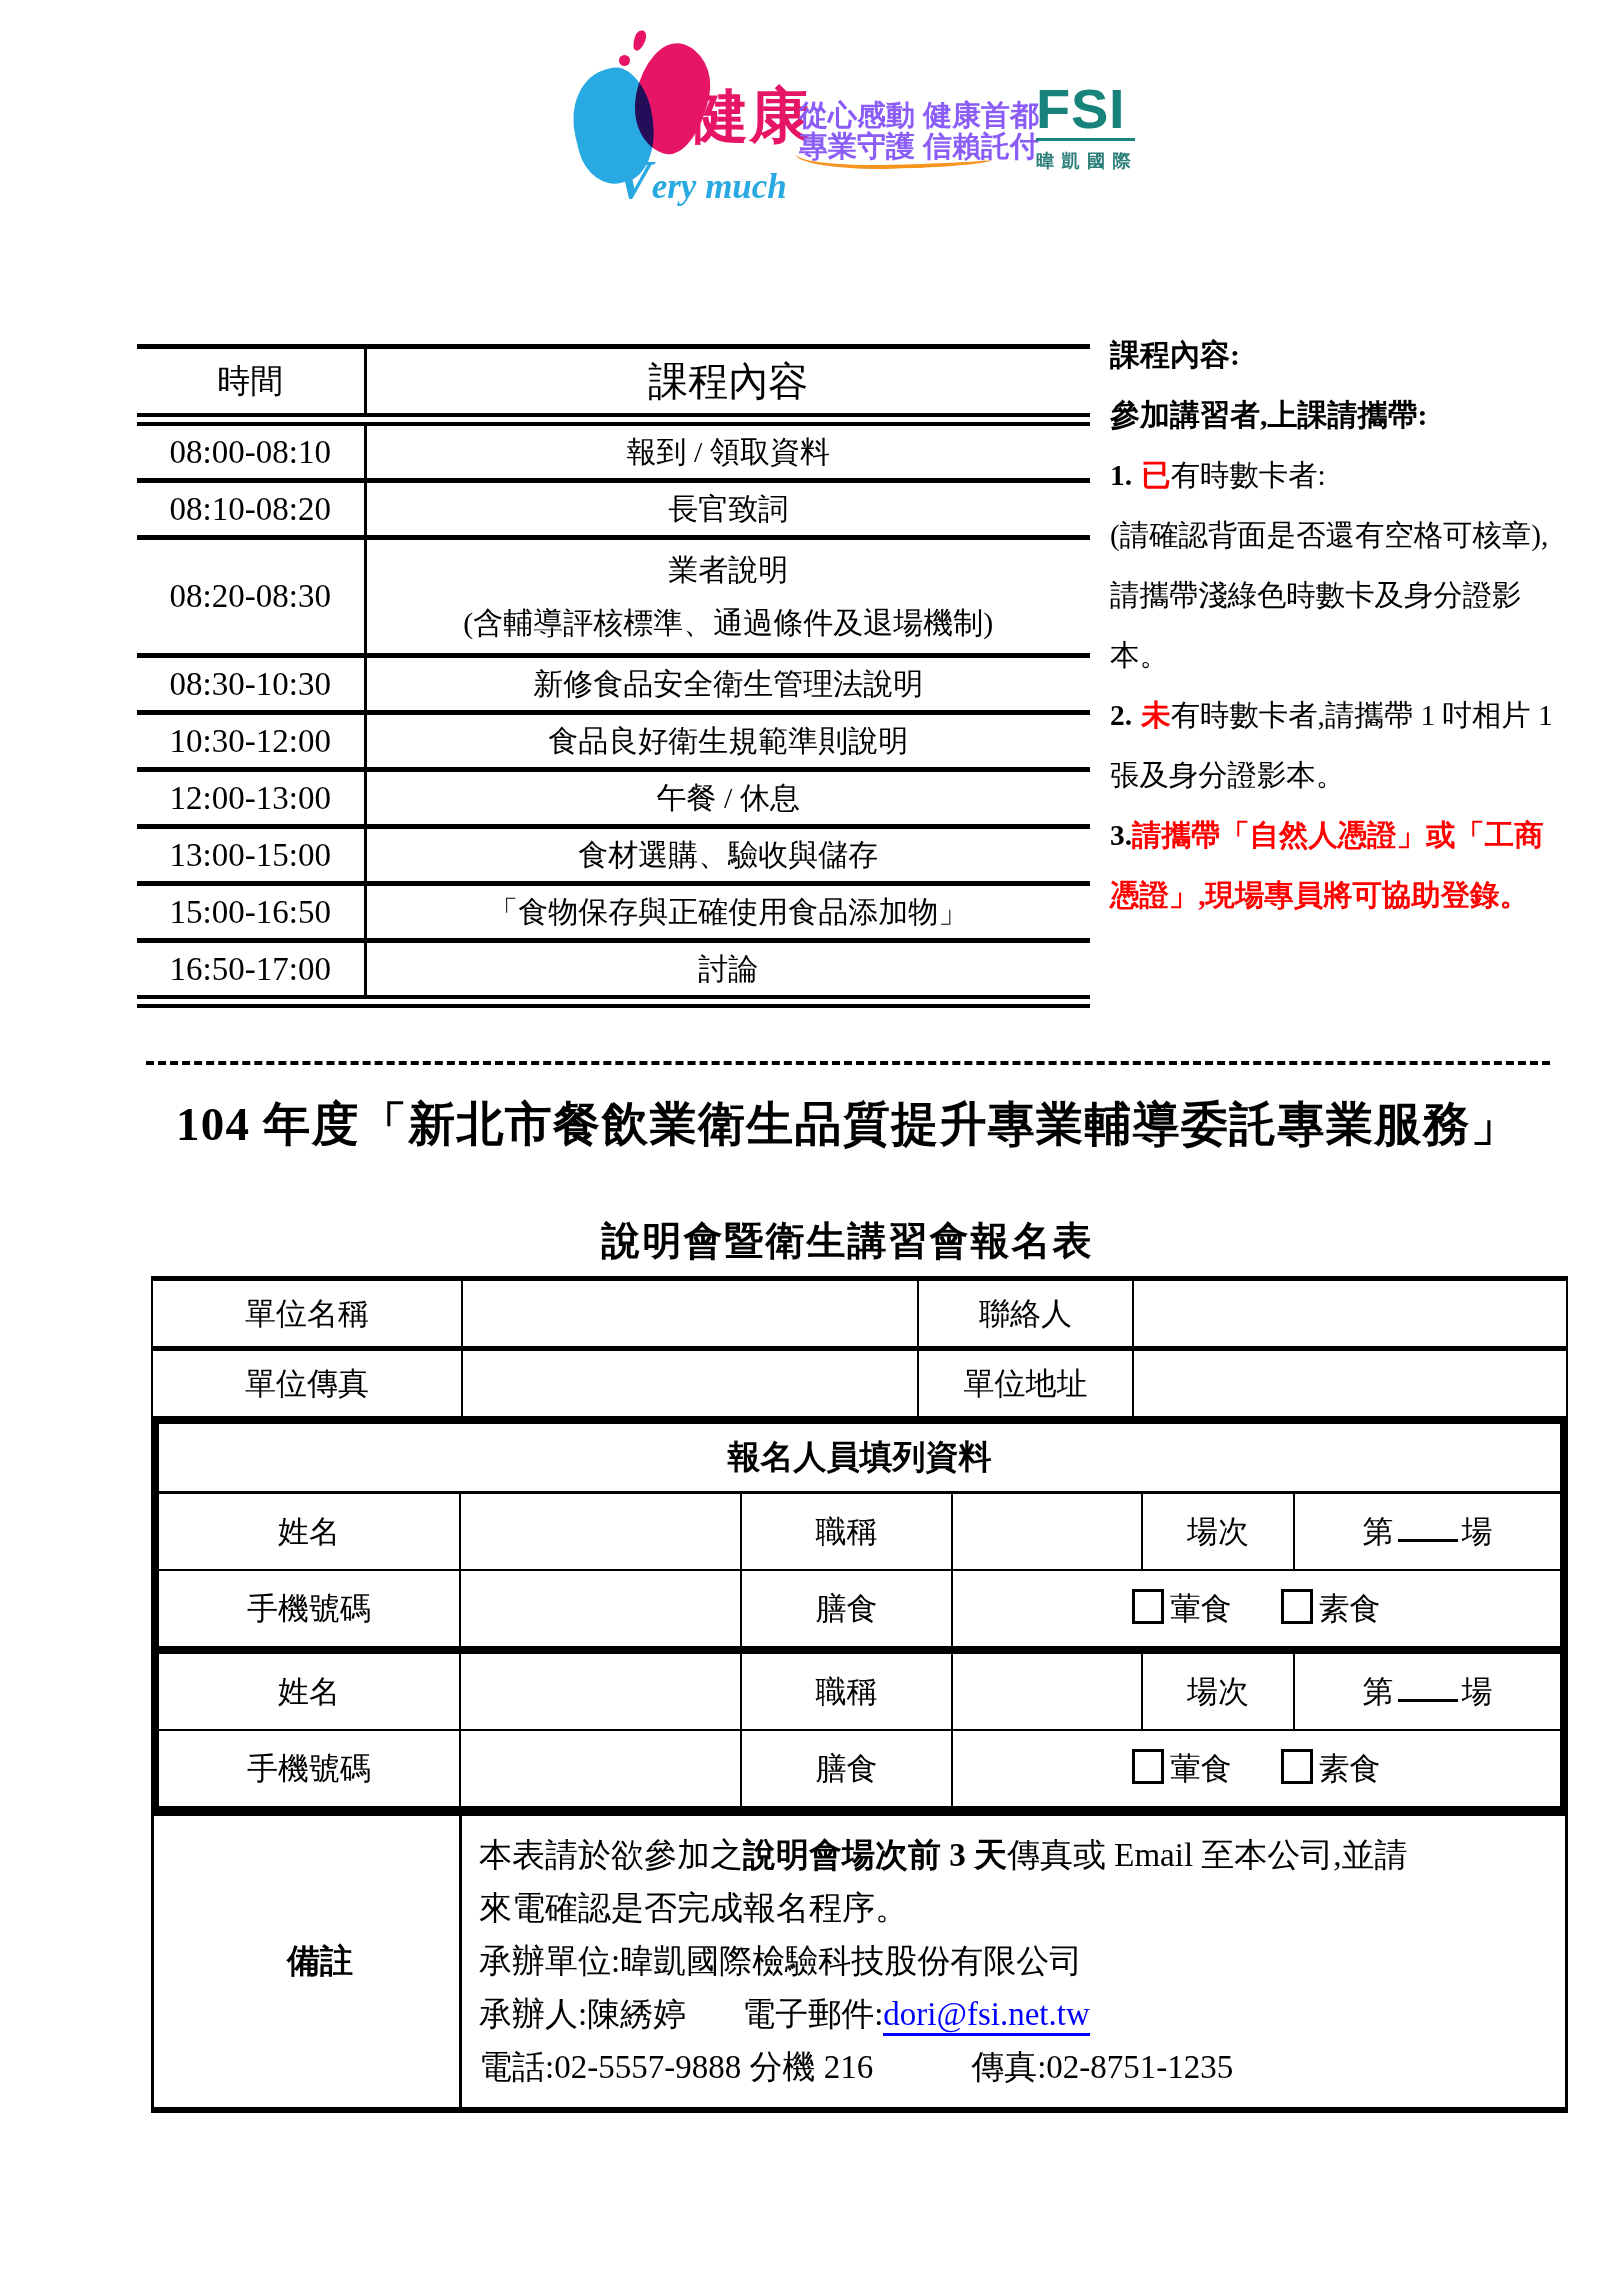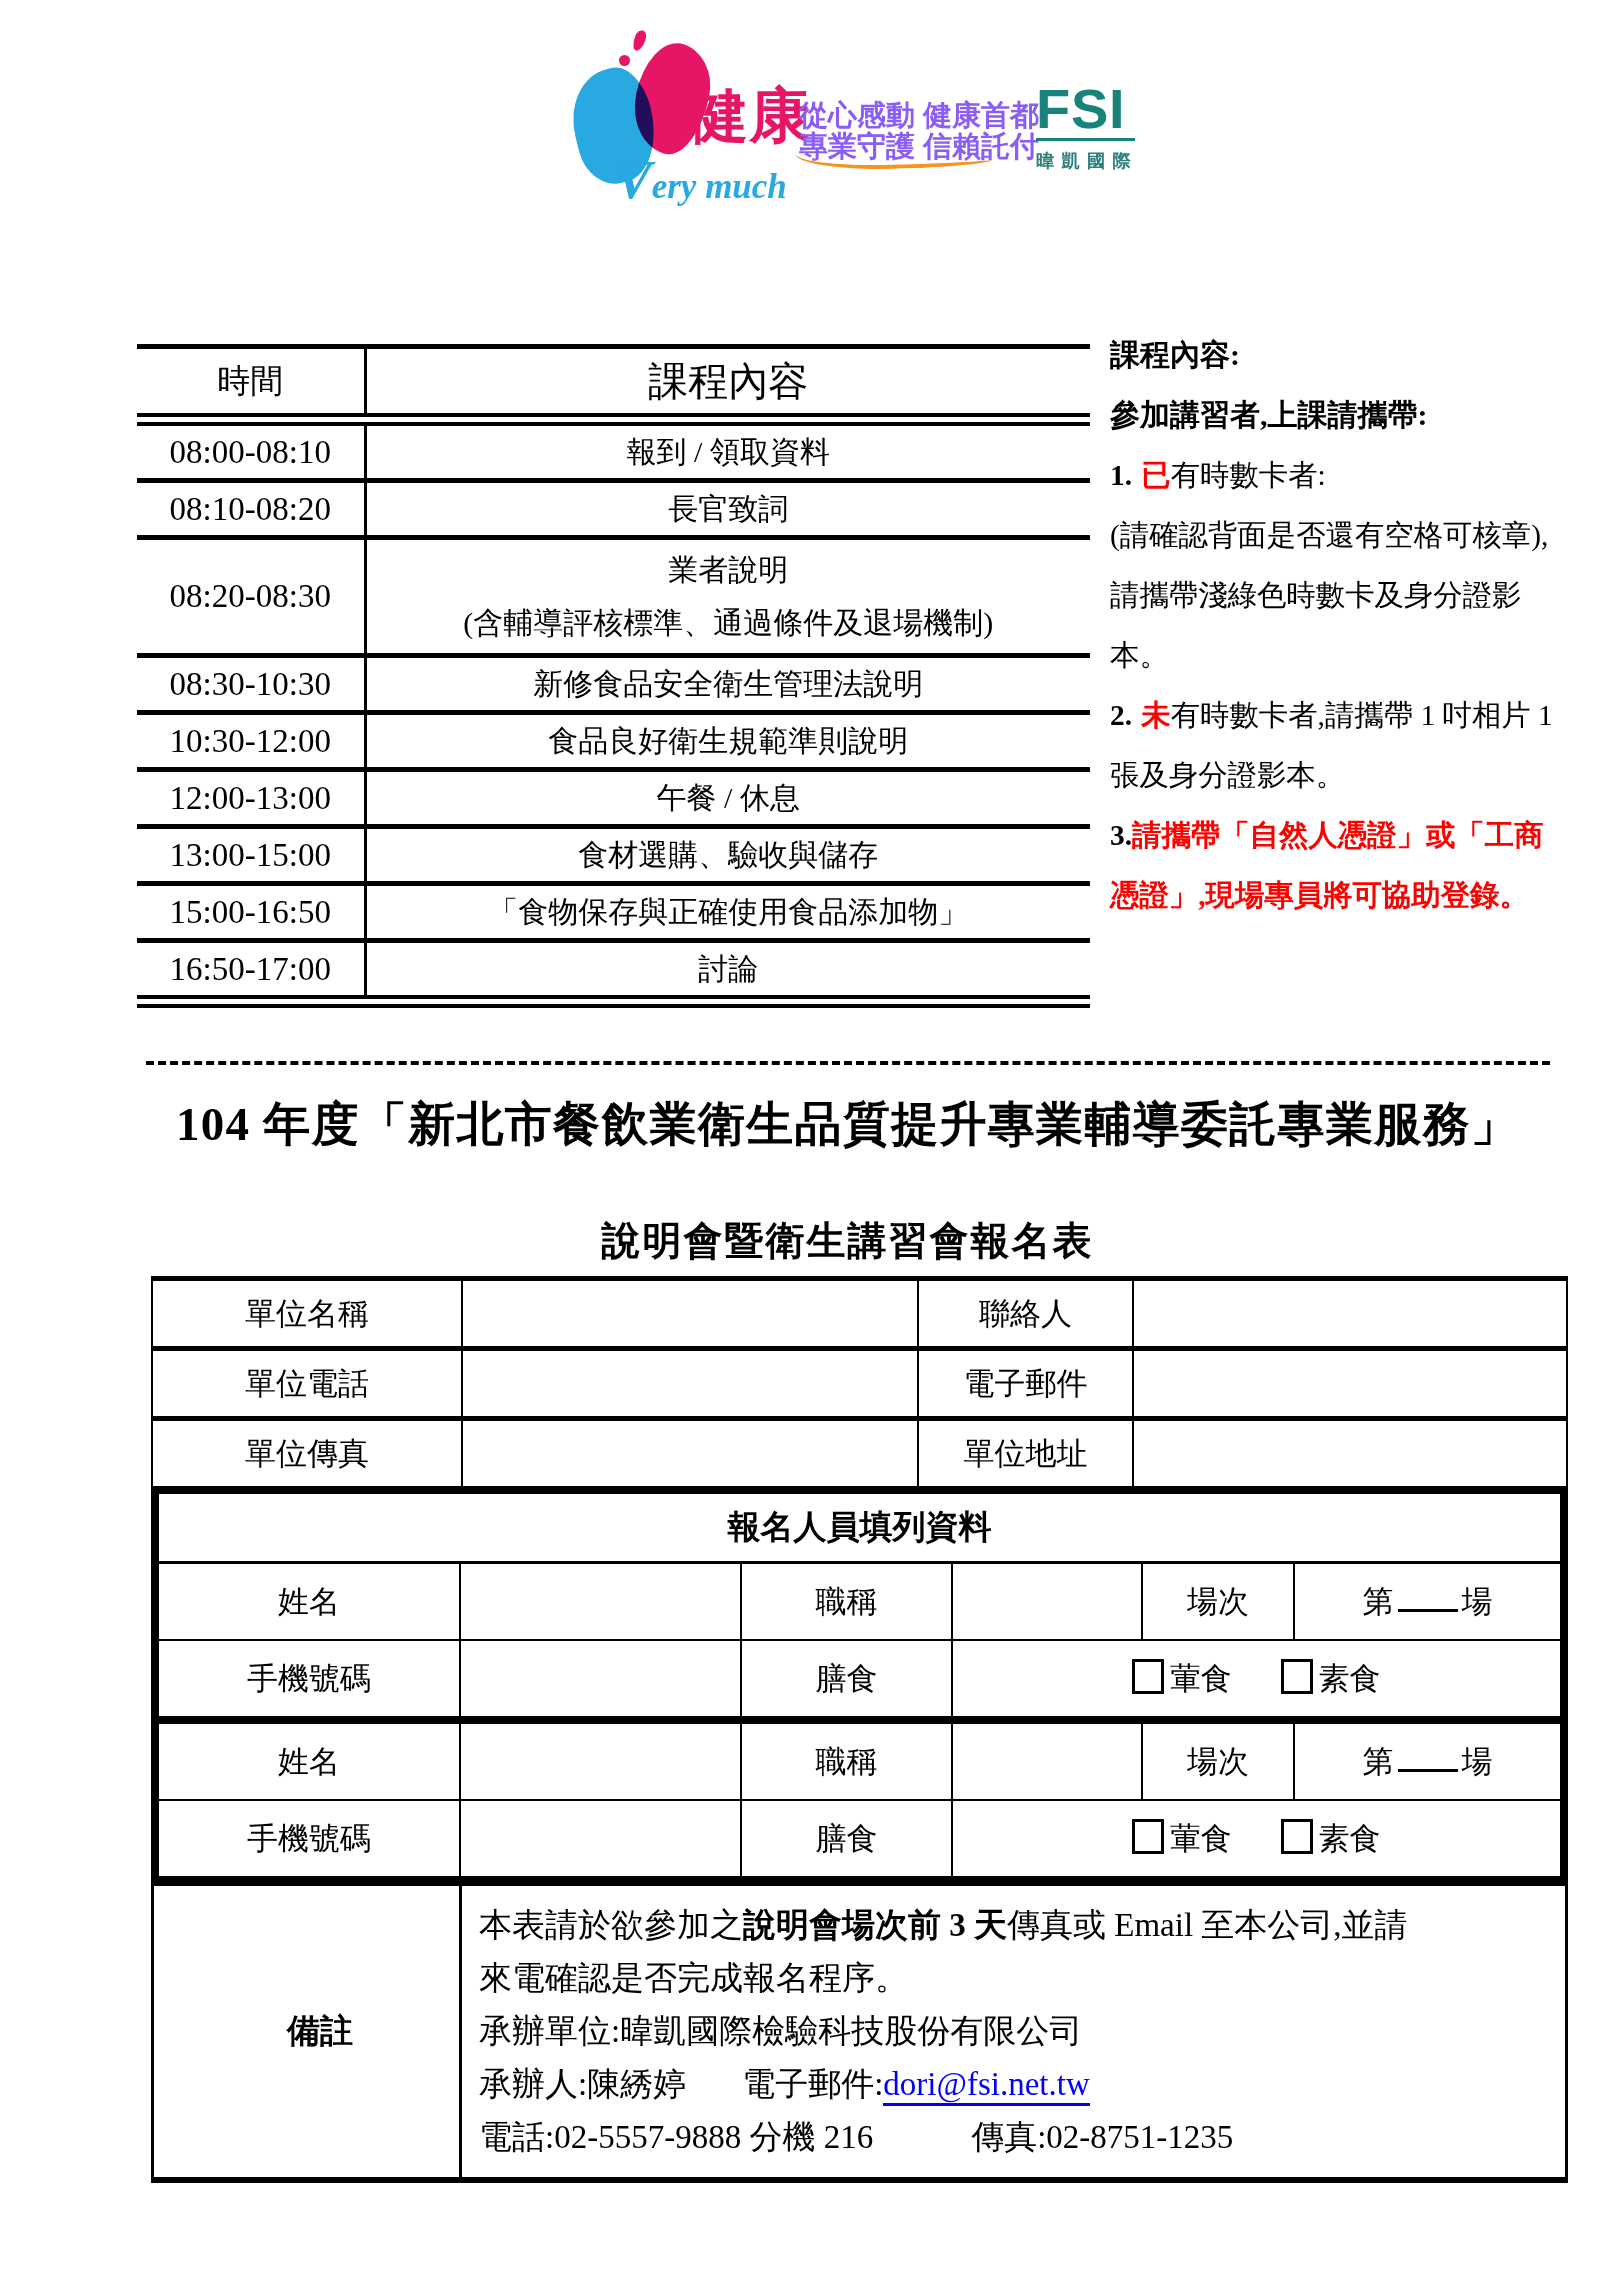--- a/index.html
+++ b/index.html
@@ -190,26 +190,20 @@
           <col>
         </colgroup>
       <tbody>
           <tr>
         <td>單位名稱</td>
         <td></td>
         <td>聯絡人</td>
         <td></td>
       </tr>
       <tr>
-        <td>單位電話</td>
-        <td></td>
-        <td>電子郵件</td>
-        <td></td>
-      </tr>
-      <tr>
         <td>單位傳真</td>
         <td></td>
         <td>單位地址</td>
         <td></td>
       </tr>
     </tbody>
       </table>
 
     <div class="person-box">
       <table class="person">

